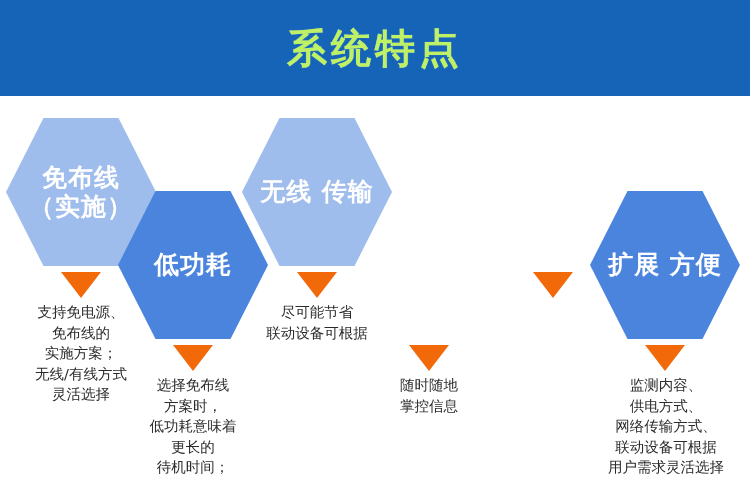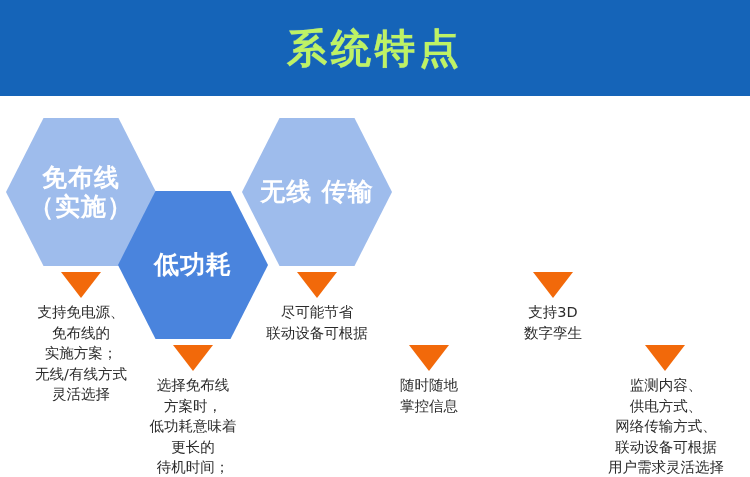--- a/index.html
+++ b/index.html
@@ -168,25 +168,27 @@
   </div>
 
   <div class="group down" id="group-4">
     <div class="pointer"></div>
     <div class="caption">随时随地
 掌控信息</div>
   </div>
 
   <div class="group up" id="group-5">
     <div class="pointer"></div>
-    <div class="caption">支持3D
-数字孪生</div>
   </div>
 
   <div class="group down" id="group-6">
+    <div class="hex dark">
+      <div class="hex-label">扩展
+方便</div>
+    </div>
     <div class="pointer"></div>
     <div class="caption">监测内容、
 供电方式、
 网络传输方式、
 联动设备可根据
 用户需求灵活选择</div>
   </div>
 
 </div>
 

